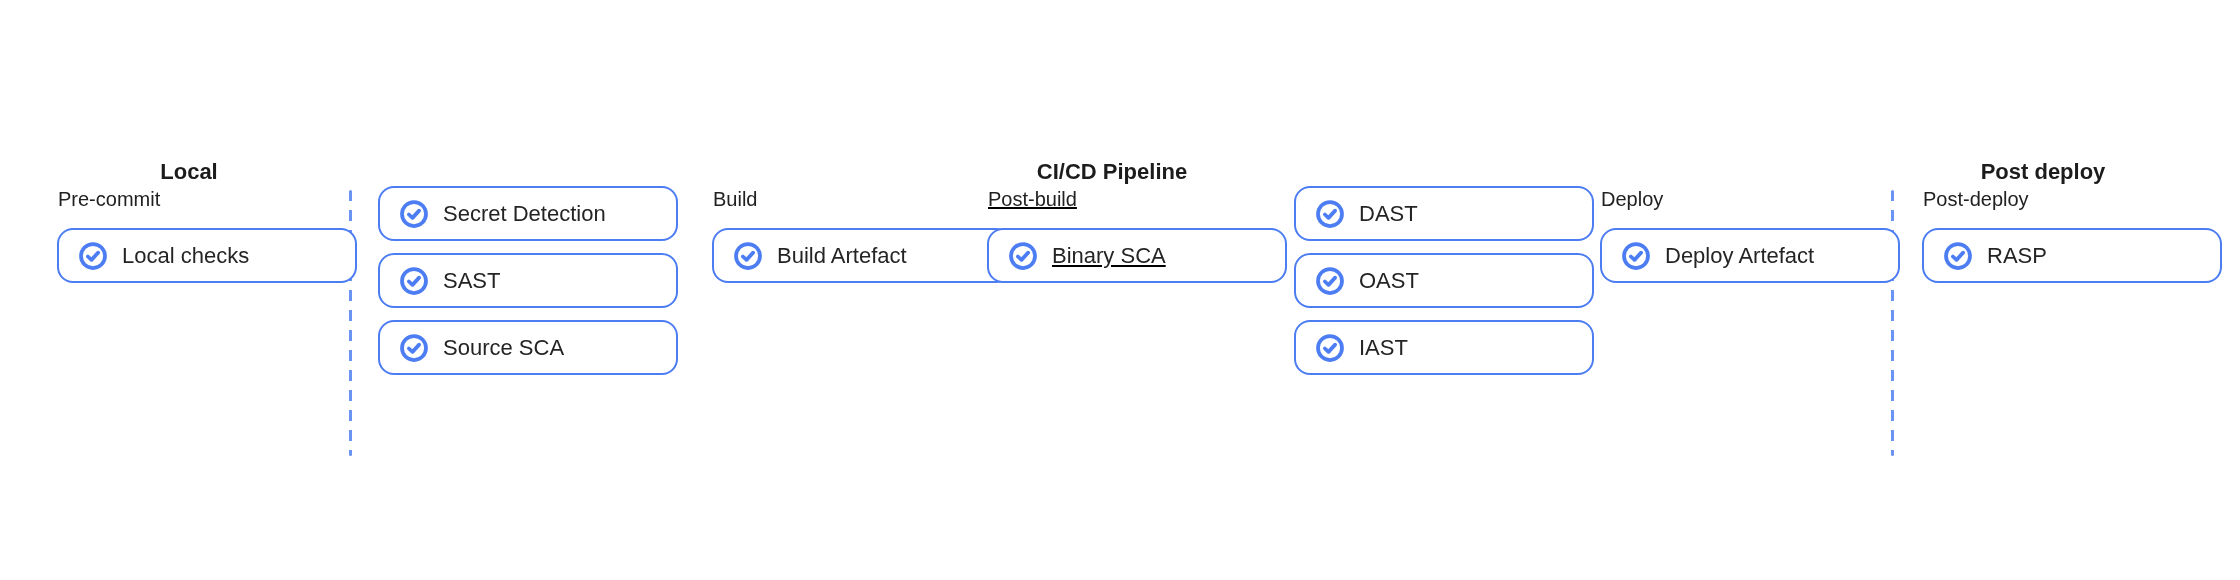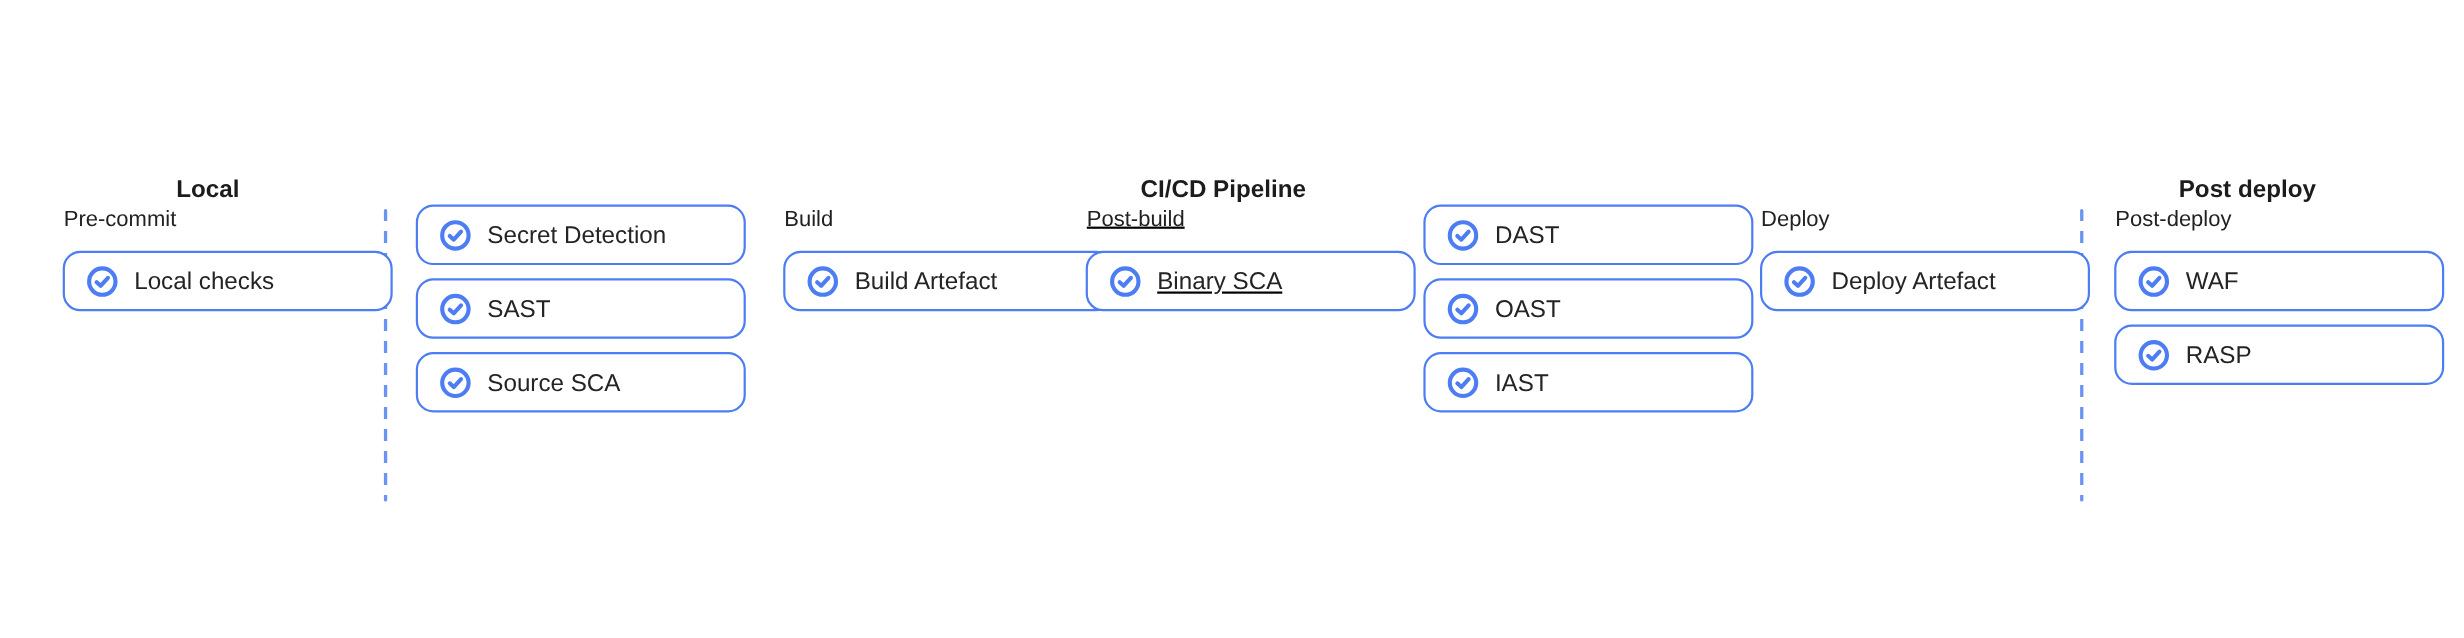--- a/index.html
+++ b/index.html
@@ -209,26 +209,17 @@
       </div>
       <div class="column" style="left: 1922px;">
         <div class="col-label">Post-deploy</div>
         <div class="pill">
           <span class="pill-icon">
             <svg viewBox="0 0 24 24" fill="none" xmlns="http://www.w3.org/2000/svg">
               <circle cx="12" cy="12" r="9.6" stroke="currentColor" stroke-width="3"></circle>
               <path d="M7.9 12.4 L10.8 15.1 L16.1 9.3" stroke="currentColor" stroke-width="3" stroke-linecap="round" stroke-linejoin="round"></path>
             </svg>
           </span>
-          <span class="pill-text">WAF</span>
-        </div>
-        <div class="pill">
-          <span class="pill-icon">
-            <svg viewBox="0 0 24 24" fill="none" xmlns="http://www.w3.org/2000/svg">
-              <circle cx="12" cy="12" r="9.6" stroke="currentColor" stroke-width="3"></circle>
-              <path d="M7.9 12.4 L10.8 15.1 L16.1 9.3" stroke="currentColor" stroke-width="3" stroke-linecap="round" stroke-linejoin="round"></path>
-            </svg>
-          </span>
           <span class="pill-text">RASP</span>
         </div>
       </div>
     </div>
 </div>
 
 </body></html>

